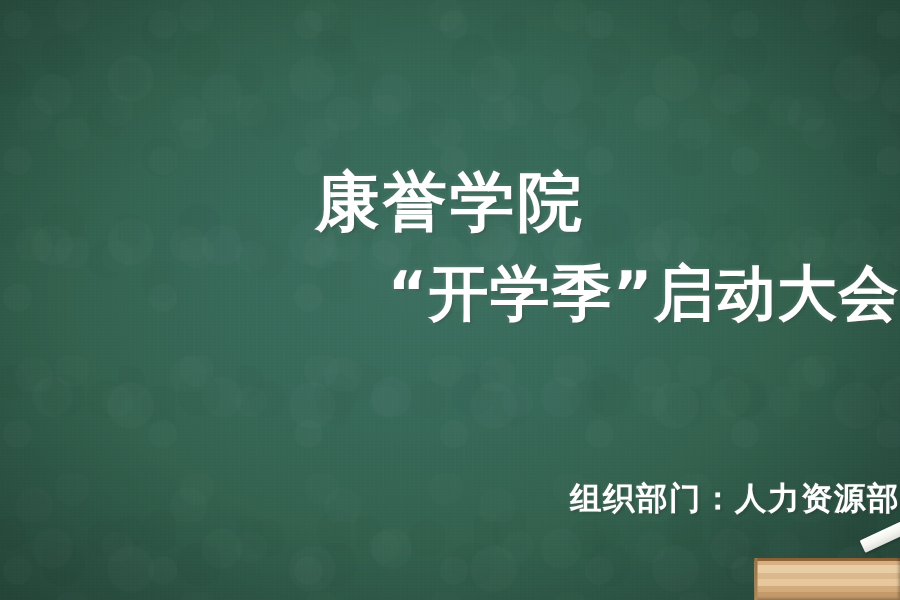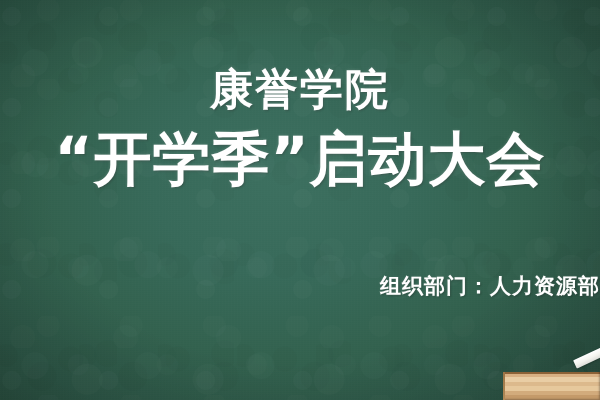--- a/index.html
+++ b/index.html
@@ -67,20 +67,21 @@
       repeating-linear-gradient(90deg, rgba(255,255,255,0.012) 0 1px, rgba(0,0,0,0.014) 1px 3px);
   }
 
   
   .content {
     position: absolute;
     inset: 0;
     display: flex;
     flex-direction: column;
     align-items: center;
+    margin-top: 46px;
   }
   .title {
     color: #ffffff;
     font-weight: bold;
     text-align: center;
     letter-spacing: 2px;
     line-height: 1;
     text-shadow: 0 0 3px rgba(255,255,255,0.22),
                  1px 1px 2px rgba(0,0,0,0.30);
     white-space: nowrap;
@@ -90,22 +91,23 @@
     top: 68px;
     left: 0;
     right: 0;
     font-size: 43px;
   }
   .title-line2 {
     position: absolute;
     top: 130px;
     left: 0;
     right: 0;
-    font-size: 58px;
+    font-size: 40px;
     letter-spacing: 1px;
+    text-align: right;
   }
   .subtitle {
     position: absolute;
     top: 276px;
     left: 0;
     right: 0;
     text-align: right;
     color: #ffffff;
     font-weight: bold;
     font-size: 21px;

